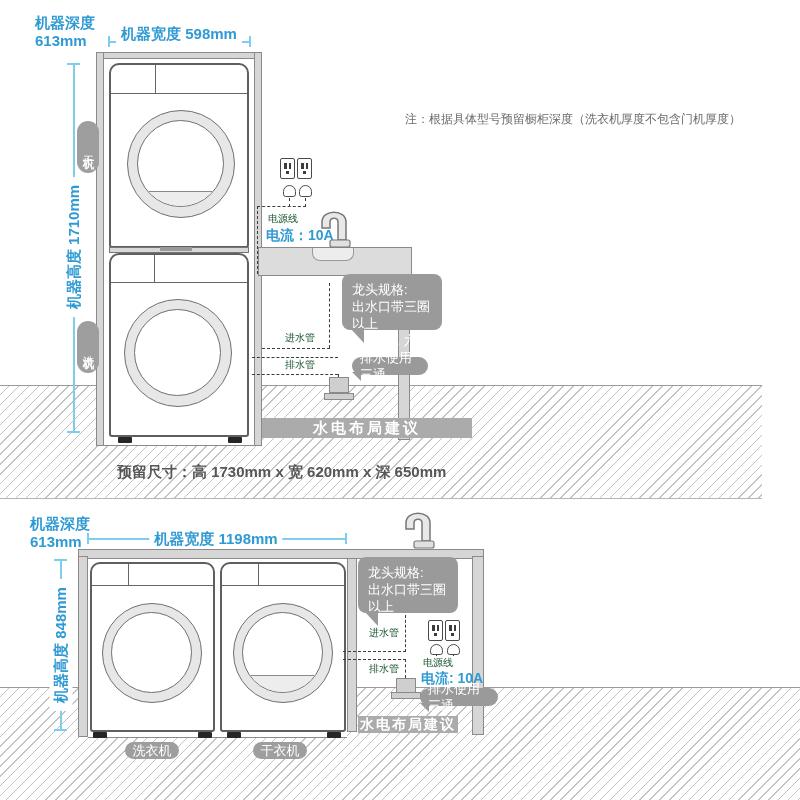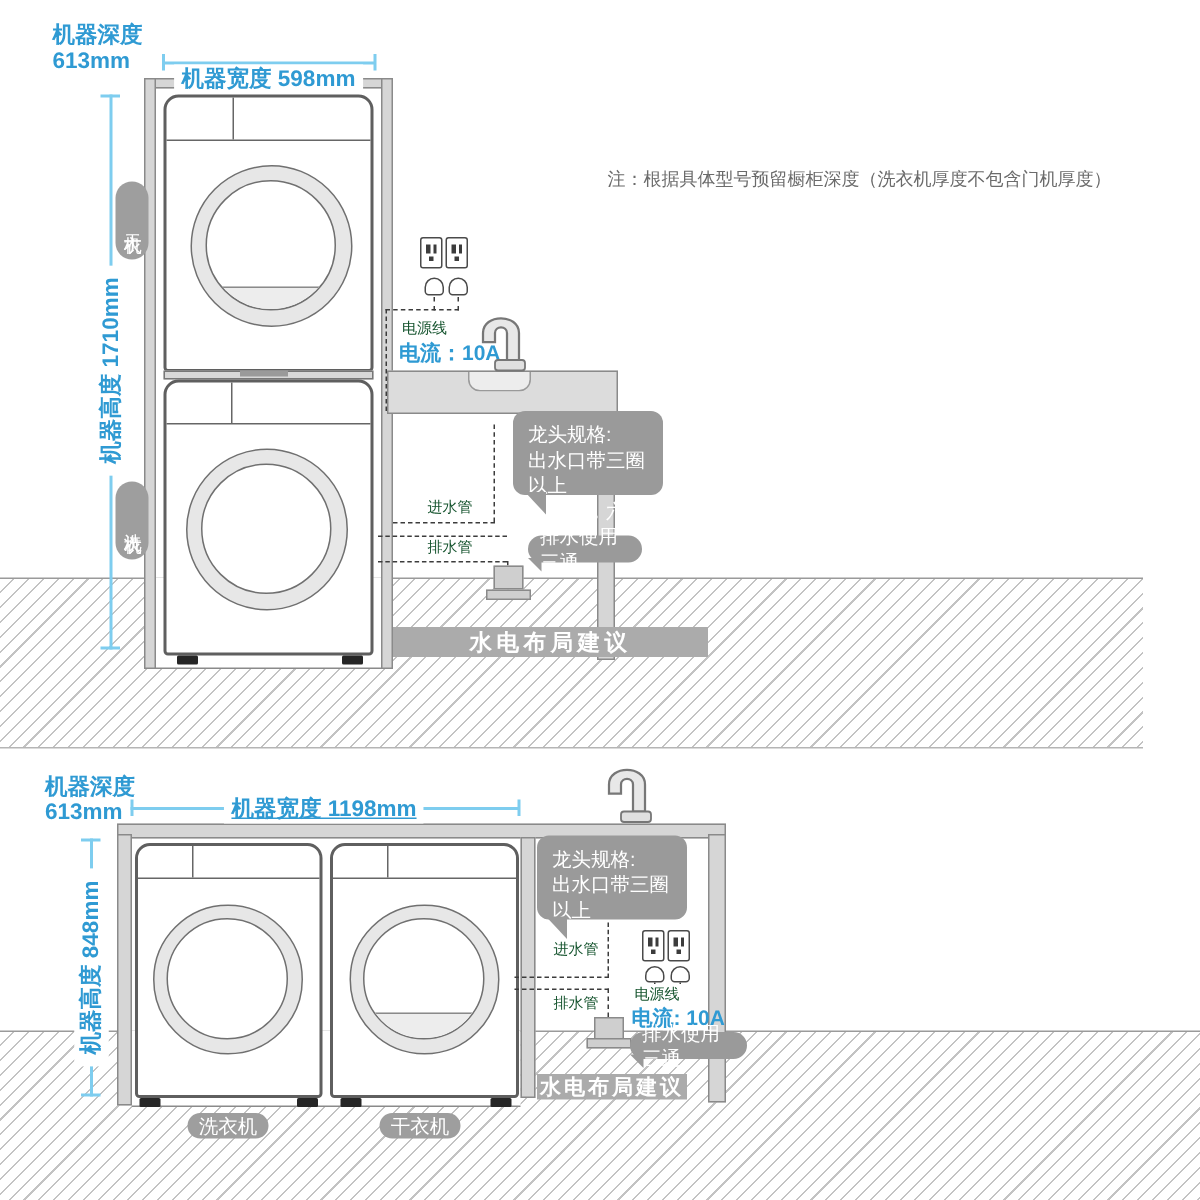--- a/index.html
+++ b/index.html
@@ -95,21 +95,21 @@
   <div class="abs drum-o" style="left:124px;top:299px;width:108px;height:108px;">
     <div class="drum-i" style="left:9px;top:9px;width:87px;height:87px;"></div>
   </div>
 
   <div class="abs foot" style="left:118px;top:437px;width:14px;height:6px;"></div>
   <div class="abs foot" style="left:228px;top:437px;width:14px;height:6px;"></div>
 
   <div class="abs dimh" style="left:108px;top:41px;width:142px;"></div>
   <div class="abs tickv" style="left:108px;top:36px;"></div>
   <div class="abs tickv" style="left:249px;top:36px;"></div>
-  <div class="abs dim-text blue" style="left:179px;top:43px;transform:translateX(-50%);">机器宽度 598mm</div>
+  <div class="abs dim-text blue" style="left:179px;top:25px;transform:translateX(-50%);">机器宽度 598mm</div>
 
   <div class="abs blue" style="left:35px;top:14px;font-size:15px;">机器深度</div>
   <div class="abs blue" style="left:35px;top:32px;font-size:15px;">613mm</div>
 
   <div class="abs dimv" style="left:73px;top:63px;height:370px;"></div>
   <div class="abs caph" style="left:67px;top:63px;"></div>
   <div class="abs caph" style="left:67px;top:431px;"></div>
   <div class="abs" style="left:74px;top:247px;">
     <div class="vwrap blue">机器高度 1710mm</div>
   </div>
@@ -156,20 +156,21 @@
   <div class="abs tip" style="left:342px;top:274px;width:100px;height:56px;">
     <div>龙头规格:</div>
     <div>出水口带三圈以上</div>
     <div>外螺纹，六分口径</div>
   </div>
   <div class="abs tip-tail" style="left:350px;top:328px;border-width:15px 0 0 14px;"></div>
   <div class="abs tip" style="left:352px;top:357px;width:76px;height:18px;padding:1px 8px;display:flex;align-items:center;border-radius:9px;">排水使用三通</div>
   <div class="abs tip-tail" style="left:352px;top:372px;border-width:9px 0 0 9px;"></div>
 
   <div class="abs band" style="left:262px;top:418px;width:210px;height:20px;">水电布局建议</div>
+  <div class="abs reserve" style="left:117px;top:463px;">预留尺寸：高 1730mm x 宽 620mm x 深 650mm</div>
 
   <div class="abs hatch" style="left:0;top:687px;width:800px;height:113px;border-bottom:none;"></div>
   <div class="abs cutout" style="left:88px;top:687px;width:259px;height:50px;"></div>
 
   <div class="abs slab" style="left:78px;top:549px;width:406px;height:10px;background:#d6d6d6;"></div>
   <div class="abs wall" style="left:78px;top:556px;width:10px;height:181px;"></div>
   <div class="abs wall" style="left:347px;top:558px;width:10px;height:174px;"></div>
   <div class="abs wall" style="left:472px;top:556px;width:12px;height:179px;"></div>
 
   <div class="abs machine" style="left:90px;top:562px;width:125px;height:170px;">
@@ -193,21 +194,21 @@
   </div>
 
   <div class="abs foot" style="left:93px;top:732px;width:14px;height:6px;"></div>
   <div class="abs foot" style="left:198px;top:732px;width:14px;height:6px;"></div>
   <div class="abs foot" style="left:227px;top:732px;width:14px;height:6px;"></div>
   <div class="abs foot" style="left:327px;top:732px;width:14px;height:6px;"></div>
 
   <div class="abs dimh" style="left:87px;top:538px;width:259px;"></div>
   <div class="abs tickv" style="left:87px;top:533px;"></div>
   <div class="abs tickv" style="left:345px;top:533px;"></div>
-  <div class="abs dim-text blue" style="left:216px;top:530px;transform:translateX(-50%);text-decoration:underline;">机器宽度 1198mm</div>
+  <div class="abs dim-text blue" style="left:216px;top:530px;transform:translateX(-50%);">机器宽度 1198mm</div>
 
   <div class="abs blue" style="left:30px;top:515px;font-size:15px;">机器深度</div>
   <div class="abs blue" style="left:30px;top:533px;font-size:15px;">613mm</div>
 
   <div class="abs dimv" style="left:60px;top:559px;height:172px;"></div>
   <div class="abs caph" style="left:54px;top:559px;"></div>
   <div class="abs caph" style="left:54px;top:729px;"></div>
   <div class="abs" style="left:61px;top:645px;">
     <div class="vwrap blue">机器高度 848mm</div>
   </div>

